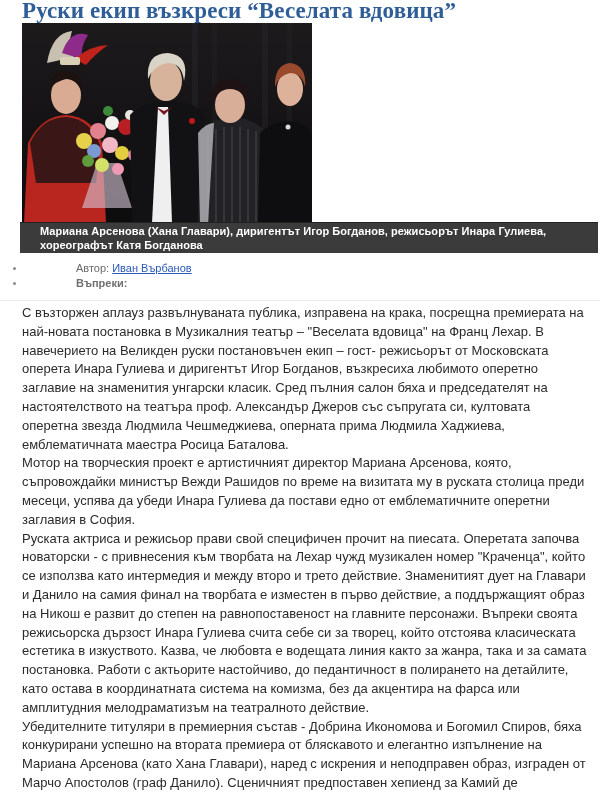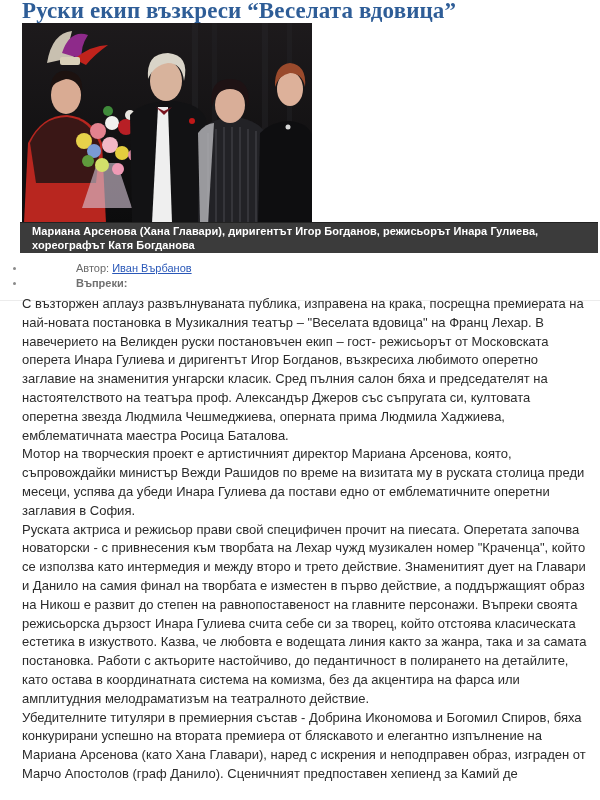--- a/index.html
+++ b/index.html
@@ -43,21 +43,21 @@
       left: 20px;
       top: 222px;
       width: 578px;
       height: 31px;
       background: #3b3b3b;
       border-top: 1px solid #222;
       color: #ffffff;
       font-size: 11px;
       line-height: 14px;
       font-weight: bold;
-      padding: 1px 12px;
+      padding: 1px 20px;
       box-sizing: border-box;
       letter-spacing: 0.05px;
     }
     .meta {
       position: absolute;
       left: 0;
       top: 253px;
       width: 600px;
       margin: 8px;
       padding: 0;
@@ -92,21 +92,21 @@
       position: absolute;
       left: 0;
       top: 300px;
       width: 600px;
       height: 1px;
       background: #ececec;
     }
     .body-text {
       position: absolute;
       left: 22px;
-      top: 295px;
+      top: 304px;
       width: 566px;
       font-size: 13px;
       line-height: 18.8px;
       color: #2b2b2b;
     }
     .body-text p {
       margin: 0;
     }
   </style>
 </head>

